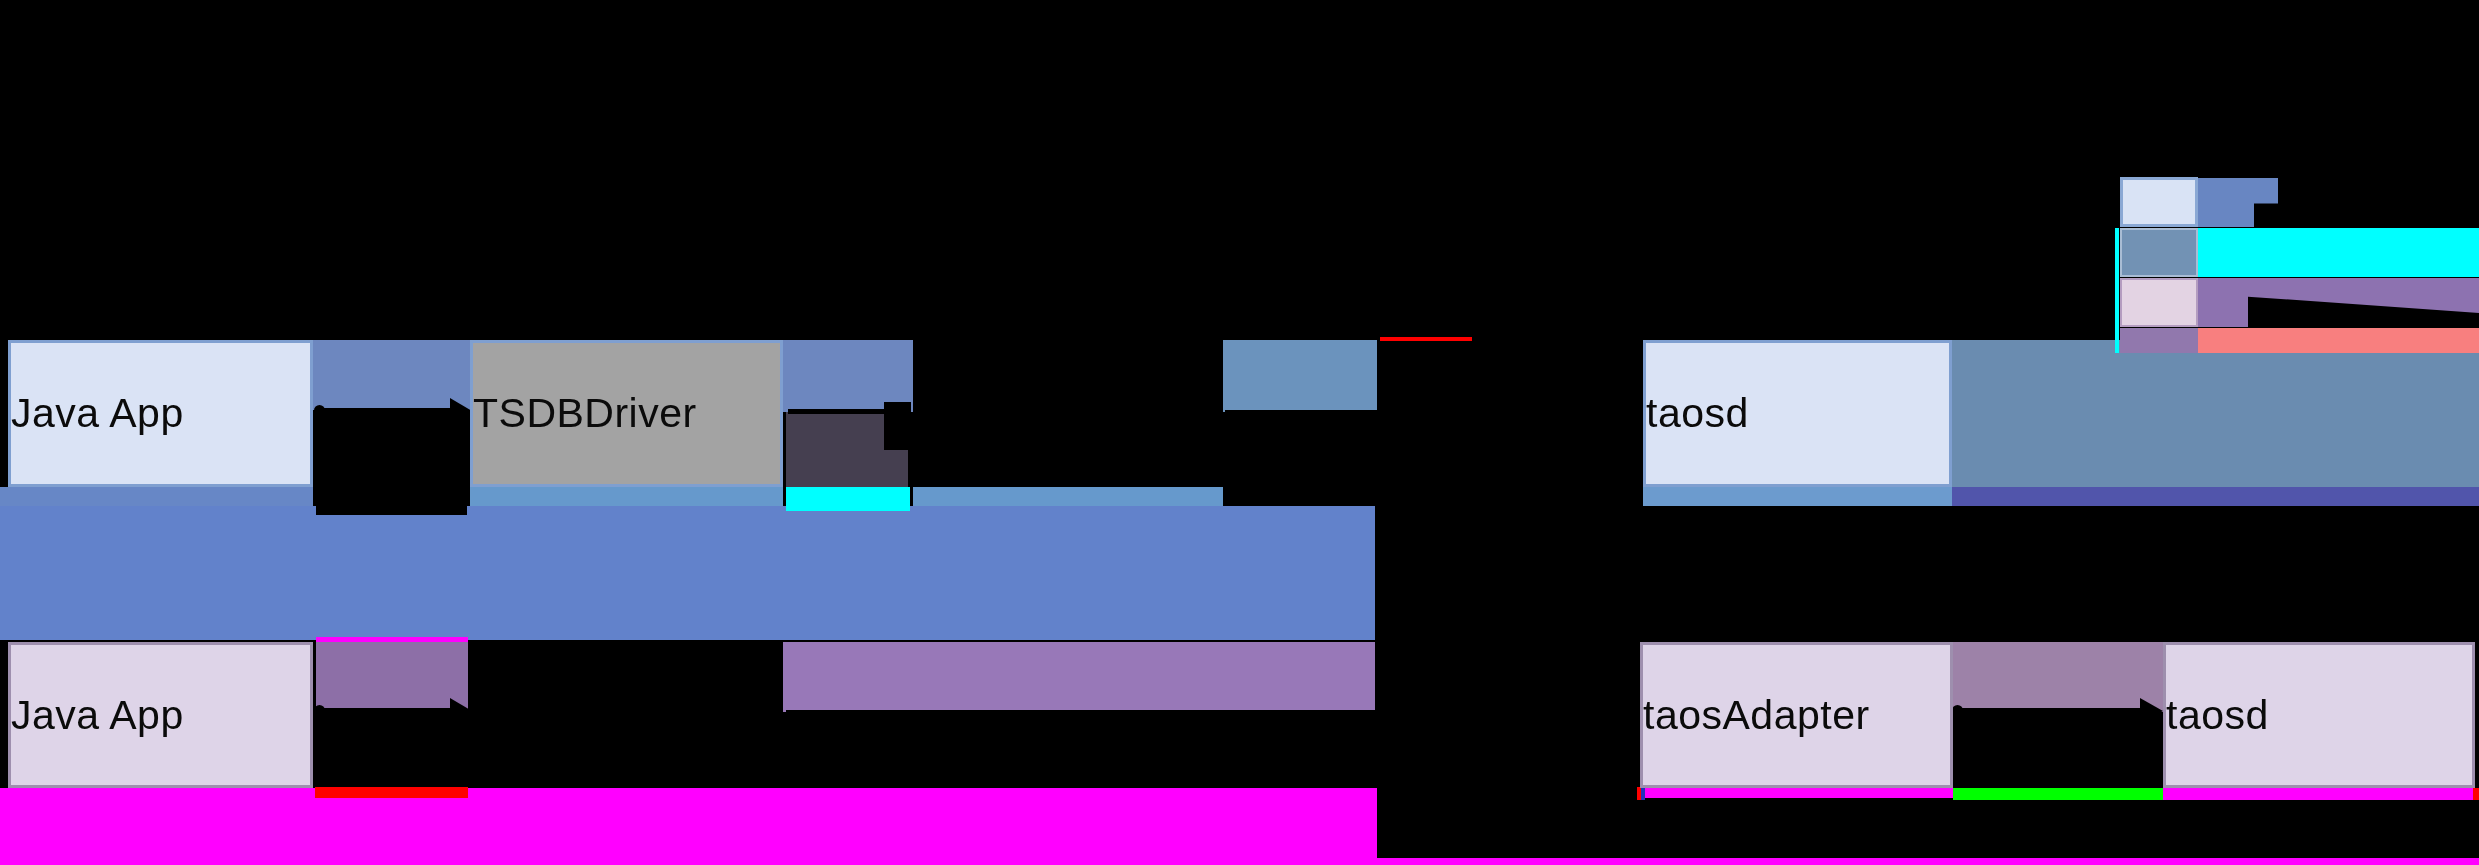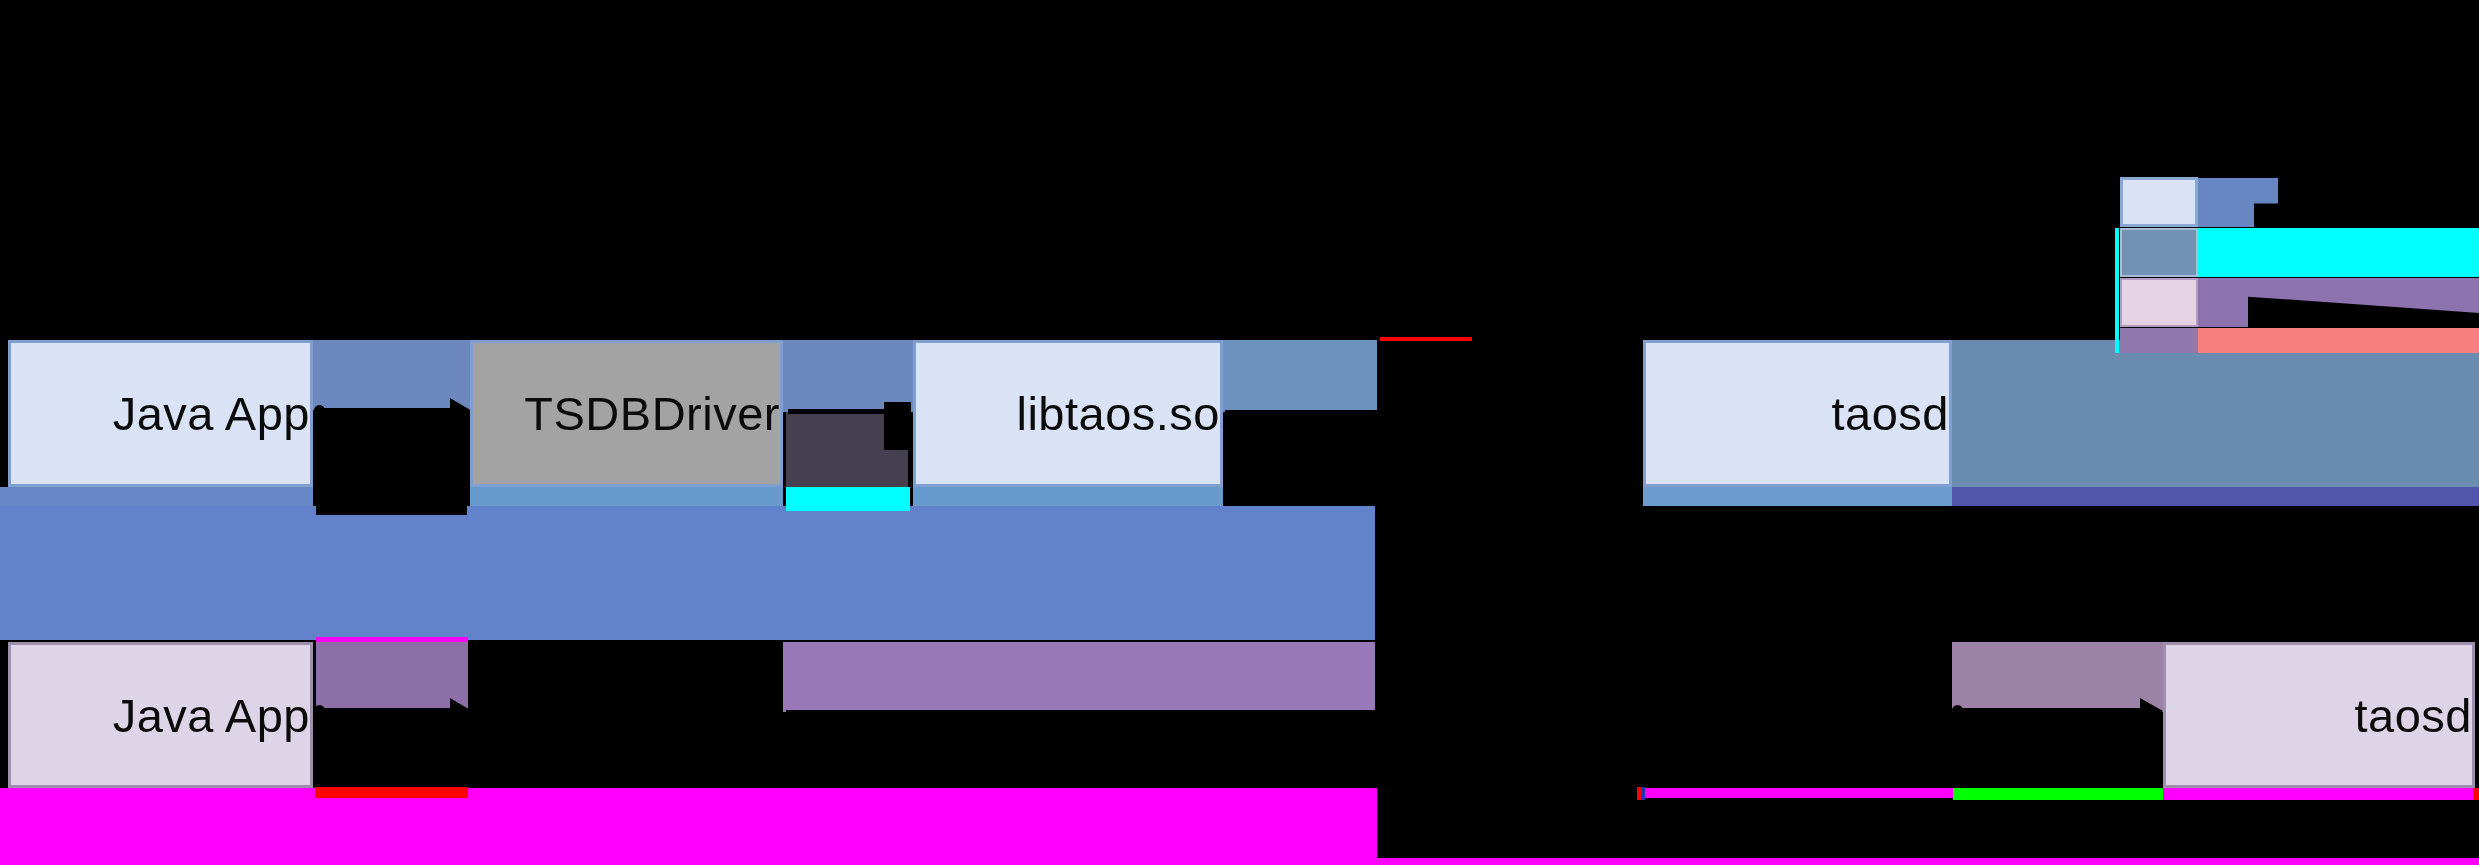--- a/index.html
+++ b/index.html
@@ -1,20 +1,20 @@
 <!DOCTYPE html>
 <html><head>
 <meta charset="utf-8">
 <style>
   html,body{margin:0;padding:0;background:#000;}
   .stage{position:relative;width:2479px;height:865px;background:#000;overflow:hidden;
          font-family:"Liberation Sans", sans-serif;}
   .node{position:absolute;box-sizing:border-box;border:3px solid transparent;
-        display:flex;align-items:center;justify-content:flex-end;
-        font-size:47px;color:#0b0b0b;letter-spacing:0.5px;}
+        display:flex;align-items:center;justify-content:flex-start;
+        font-size:41px;color:#0b0b0b;letter-spacing:0.5px;}
   .rect{position:absolute;}
   .arrow-line{position:absolute;height:5px;}
   .arrow-head{position:absolute;clip-path:polygon(0 0,100% 50%,0 100%);}
   .arrow-dot{position:absolute;border-radius:50%;}
   .clip-blue-band{clip-path:polygon(0 0,100% 0,100% 52%,70% 52%,70% 100%,0 100%);}
   .clip-text-mass{clip-path:polygon(0 18%,100% 62%,100% 100%,0 100%);}
 </style>
 </head>
 <body>
 
@@ -86,27 +86,27 @@
   <div class="arrow-dot" style="left: 1952px; top: 705px; width: 11px; height: 11px; background: rgb(0, 0, 0);"></div>
   <div class="arrow-line" style="left: 1956px; top: 708px; width: 186px; background: rgb(0, 0, 0);"></div>
   <div class="arrow-head" style="left: 2140px; top: 698px; width: 23px; height: 26px; background: rgb(0, 0, 0);"></div>
 
   <div class="node" style="left: 8px; top: 340px; width: 305px; height: 147px; background: rgb(218, 227, 245); border-color: rgb(127, 159, 208);">
     <span>Java App</span>
   </div>
   <div class="node" style="left: 470px; top: 340px; width: 313px; height: 147px; background: #a3a3a3; border-color: rgb(127, 159, 208);">
     <span>TSDBDriver</span>
   </div>
-  <div class="node" style="left: 913px; top: 340px; width: 310px; height: 147px; background: rgb(218, 227, 245); border-color: rgb(127, 159, 208);">
-    <span>libtaos.so</span>
-  </div>
   <div class="node" style="left: 1643px; top: 340px; width: 309px; height: 147px; background: rgb(218, 227, 245); border-color: rgb(127, 159, 208);">
     <span>taosd</span>
   </div>
 
   <div class="node" style="left: 8px; top: 642px; width: 305px; height: 146px; background: rgb(222, 212, 232); border-color: rgb(158, 143, 174);">
     <span>Java App</span>
+  </div>
+  <div class="node" style="left: 1640px; top: 642px; width: 313px; height: 146px; background: rgb(222, 212, 232); border-color: rgb(158, 143, 174);">
+    <span>taosAdapter</span>
   </div>
   <div class="node" style="left: 2163px; top: 642px; width: 312px; height: 146px; background: rgb(222, 212, 232); border-color: rgb(158, 143, 174);">
     <span>taosd</span>
   </div>
 
 </div>
 
 </body></html>

